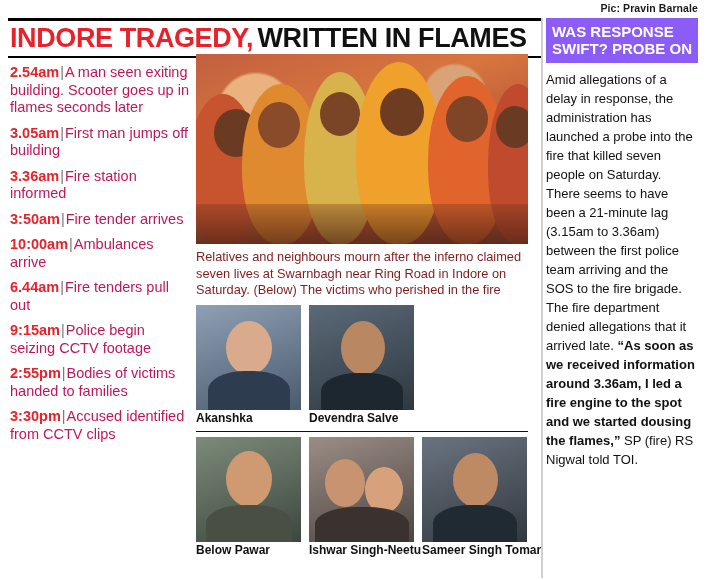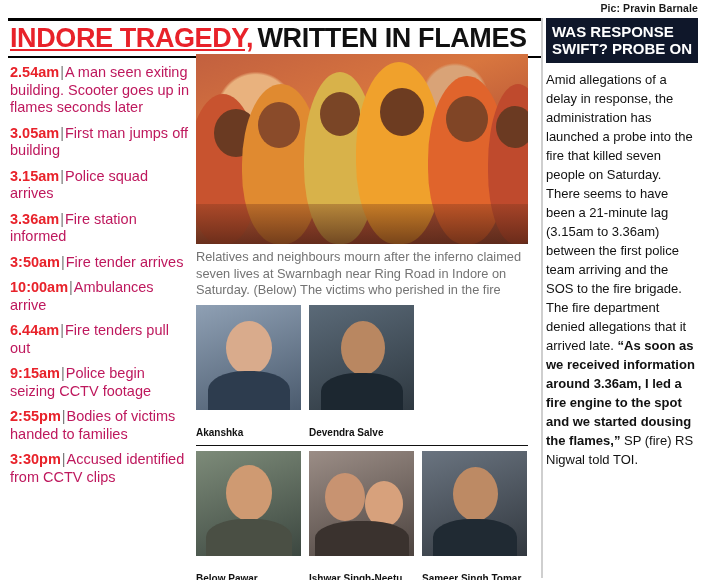--- a/index.html
+++ b/index.html
@@ -71,21 +71,20 @@
     height: 32px;
     white-space: nowrap;
     line-height: 32px;
   }
   .masthead .red {
     font-size: 27px;
     font-weight: bold;
     color: #e8222a;
     letter-spacing: -0.4px;
     font-family: "Liberation Sans", sans-serif;
-    text-decoration: underline;
   }
   .masthead .black {
     font-size: 27px;
     font-weight: bold;
     color: #111;
     letter-spacing: -0.4px;
   }
 
   
   .timeline {
@@ -135,21 +134,21 @@
   }
   .blob { position: absolute; border-radius: 50% 50% 45% 45%; }
 
   .caption {
     position: absolute;
     top: 249px;
     left: 196px;
     width: 332px;
     font-size: 12.8px;
     line-height: 16.5px;
-    color: #737373;
+    color: #7f1d1d;
   }
 
   
   .victims {
     position: absolute;
     top: 305px;
     left: 196px;
     width: 332px;
   }
   .v-row {
@@ -159,24 +158,24 @@
   }
   .v-cell { width: 105px; }
   .v-photo {
     width: 105px;
     height: 105px;
     overflow: hidden;
     position: relative;
     background: #555;
   }
   .v-name {
-    font-size: 10px;
+    font-size: 12px;
     font-weight: bold;
     color: #111;
-    margin-top: 16px;
+    margin-top: 2px;
     line-height: 13px;
     white-space: nowrap;
   }
   .v-sep {
     width: 332px;
     height: 1px;
     background: #111;
     margin: 1px 0 5px 0;
   }
 
@@ -192,21 +191,21 @@
   }
 
   
   .right-col {
     position: absolute;
     top: 18px;
     left: 546px;
     width: 152px;
   }
   .rc-header {
-    background: #0f172a;
+    background: #8b5cf6;
     color: #fff;
     padding: 5px 6px 6px 6px;
     font-size: 15px;
     font-weight: bold;
     line-height: 17px;
   }
   .rc-body {
     margin-top: 7px;
     font-size: 13px;
     line-height: 19px;
@@ -232,23 +231,20 @@
   <div class="rule-under-head"></div>
 
   <div class="vert-divider"></div>
 
   <div class="timeline">
     <div class="tl-item">
       <span class="tl-time">2.54am</span><span class="tl-sep">|</span><span class="tl-text">A man seen exiting building. Scooter goes up in flames seconds later</span>
     </div>
     <div class="tl-item">
       <span class="tl-time">3.05am</span><span class="tl-sep">|</span><span class="tl-text">First man jumps off building</span>
-    </div>
-    <div class="tl-item">
-      <span class="tl-time">3.15am</span><span class="tl-sep">|</span><span class="tl-text">Police squad arrives</span>
     </div>
     <div class="tl-item">
       <span class="tl-time">3.36am</span><span class="tl-sep">|</span><span class="tl-text">Fire station informed</span>
     </div>
     <div class="tl-item">
       <span class="tl-time">3:50am</span><span class="tl-sep">|</span><span class="tl-text">Fire tender arrives</span>
     </div>
     <div class="tl-item">
       <span class="tl-time">10:00am</span><span class="tl-sep">|</span><span class="tl-text">Ambulances arrive</span>
     </div>

